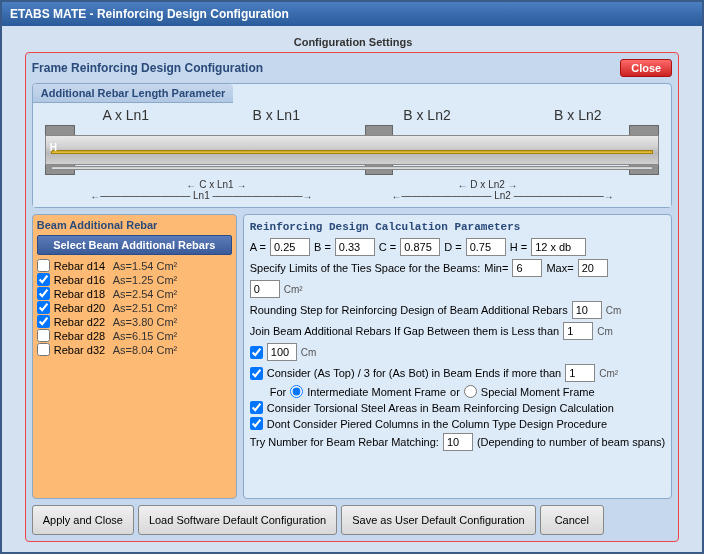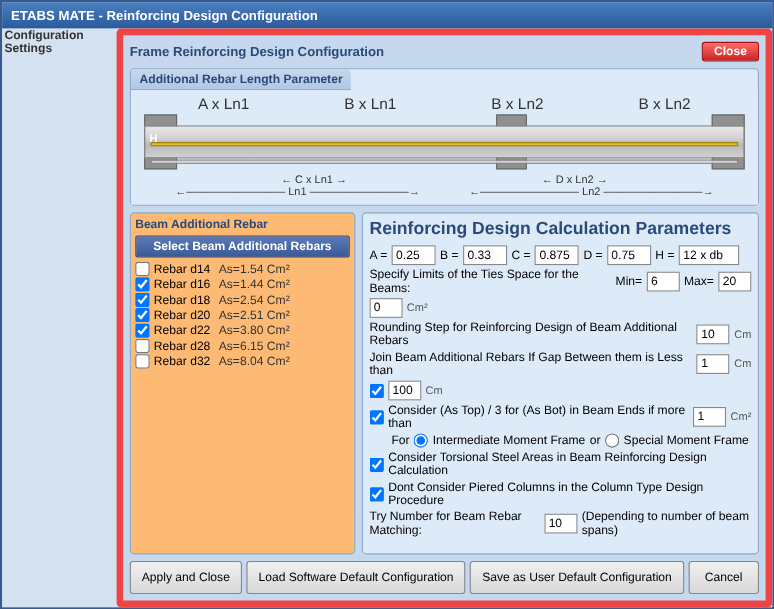--- a/index.html
+++ b/index.html
@@ -24,34 +24,36 @@
       color: white;
       padding: 4px 8px;
       font-size: 12px;
       font-weight: bold;
       display: flex;
       align-items: center;
       height: 24px;
     }
     .window-content {
       flex: 1;
-      padding: 0;
-      display: flex;
+      padding: 10px;
+      display: flex;
+      flex-direction: column;
       background: #d4e1f0;
+      align-items: center;
     }
     .config-settings-label {
       font-size: 11px;
       font-weight: bold;
       color: #333;
       margin-bottom: 4px;
       padding-left: 2px;
     }
     .main-panel {
       background: #c5d8ee;
-      border: 6px solid #ef4444;
+      border: 1px solid #ef4444;
       border-radius: 4px;
       flex: 1;
       padding: 6px;
       display: flex;
       flex-direction: column;
     }
     .panel-header {
       display: flex;
       justify-content: space-between;
       align-items: center;
@@ -237,23 +239,24 @@
       background: #ddeaf8;
       border: 1px solid #8aaac8;
       border-radius: 4px;
       padding: 6px;
       display: flex;
       flex-direction: column;
       gap: 3px;
     }
     .calc-title {
       font-weight: bold;
-      font-size: 16px;
+      font-size: 11px;
       color: #2a4a7a;
       margin-bottom: 2px;
+      font-family: Liberation Mono, monospace;
     }
     .param-row {
       display: flex;
       align-items: center;
       gap: 4px;
       font-size: 11px;
     }
     .param-input {
       width: 40px;
       height: 18px;
@@ -386,21 +389,21 @@
           <button class="select-rebar-btn">Select Beam Additional Rebars</button>
           <div class="rebar-list">
             <div class="rebar-item">
               <input type="checkbox" style="">
               <span class="rebar-name">Rebar d14</span>
               <span class="rebar-area">As=1.54 Cm²</span>
             </div>
             <div class="rebar-item">
               <input type="checkbox" checked="" style="">
               <span class="rebar-name">Rebar d16</span>
-              <span class="rebar-area">As=1.44 Cm²</span>
+              <span class="rebar-area">As=1.25 Cm²</span>
             </div>
             <div class="rebar-item">
               <input type="checkbox" checked="" style="">
               <span class="rebar-name">Rebar d18</span>
               <span class="rebar-area">As=2.54 Cm²</span>
             </div>
             <div class="rebar-item">
               <input type="checkbox" checked="" style="">
               <span class="rebar-name">Rebar d20</span>
               <span class="rebar-area">As=2.51 Cm²</span>

